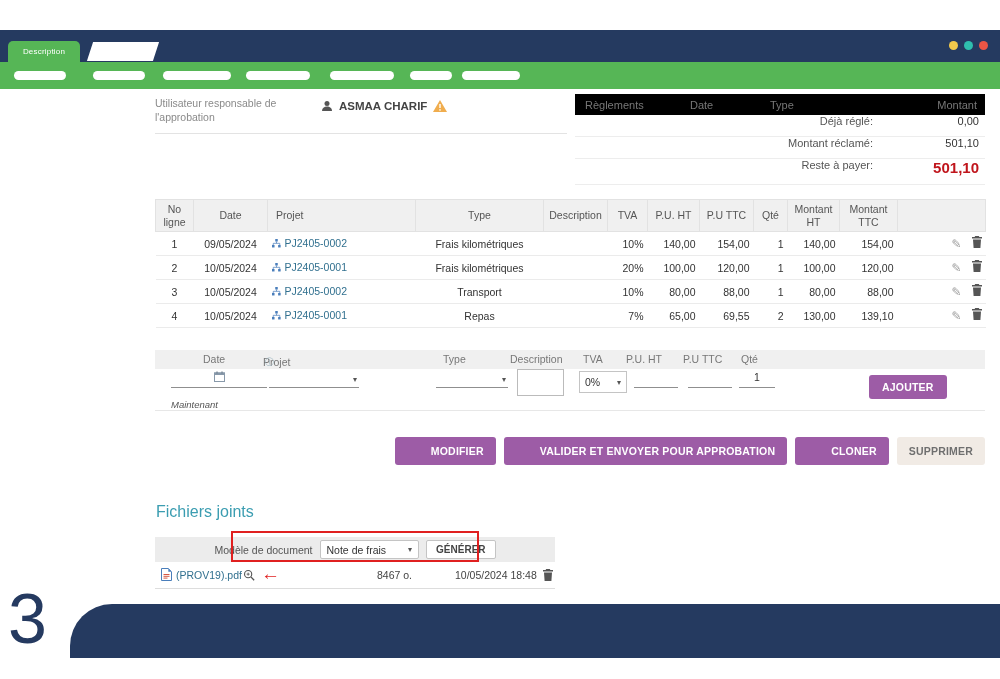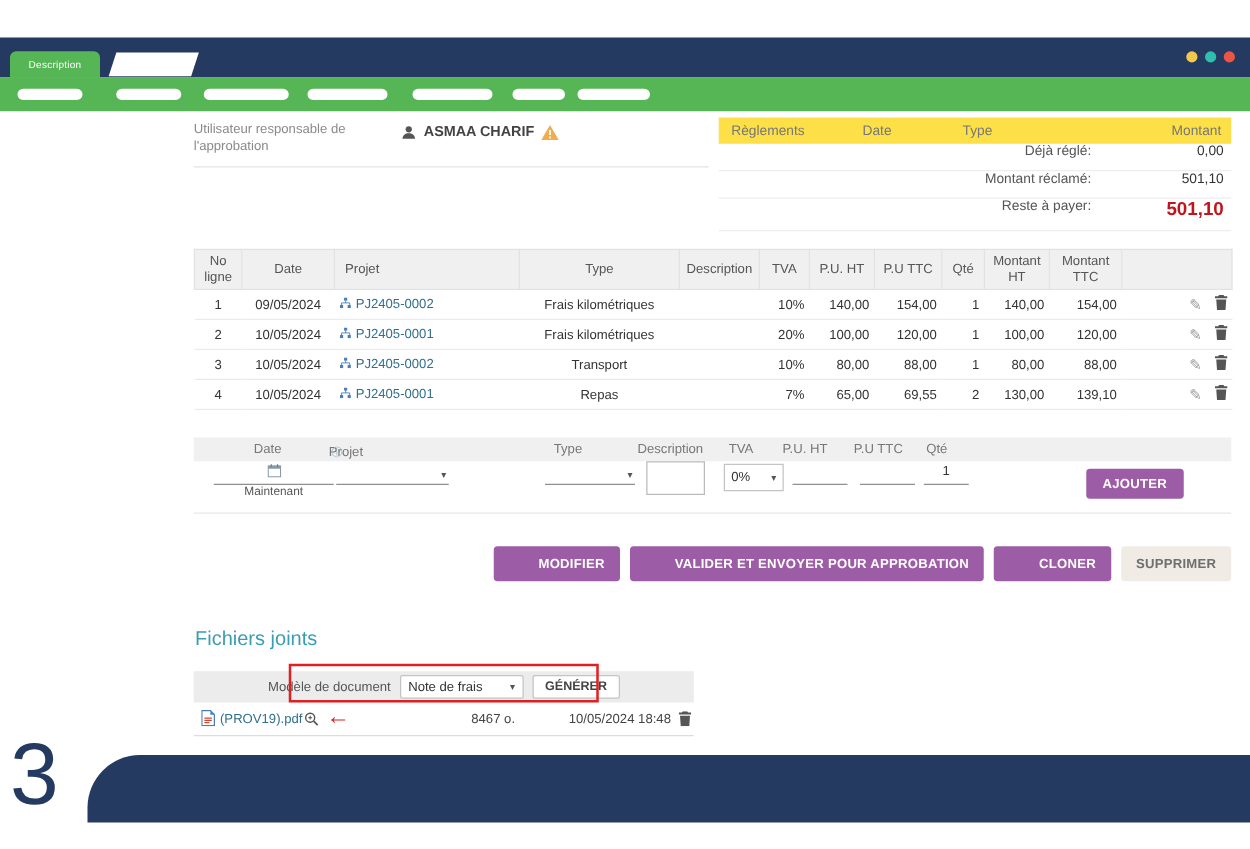--- a/index.html
+++ b/index.html
@@ -26,21 +26,21 @@
 
   
   .approval { position:absolute; left:155px; top:96px; width:412px; padding-bottom:9px;
               border-bottom:1px solid #e3e3e3; display:flex; align-items:flex-start; }
   .appr-label { width:152px; font-size:10.5px; color:#8a8a8a; line-height:1.35; }
   .appr-user { display:flex; align-items:flex-end; gap:6px; margin-left:14px; margin-top:4px; }
   .user-name { font-size:11.5px; font-weight:bold; color:#444; }
 
   
   .payments { position:absolute; left:575px; top:94px; width:410px; font-size:11px; }
-  .pay-head { display:flex; align-items:center; height:21px; background:#fde047; color:#777; }
+  .pay-head { display:flex; align-items:center; height:21px; background:#000000; color:#777; }
   .ph-reg { flex:1; padding-left:10px; }
   .ph-date { width:80px; } .ph-type { width:130px; } .ph-mont { width:85px; text-align:right; padding-right:8px; }
   .pay-row { display:flex; height:22px; border-bottom:1px solid #ededed; justify-content:flex-end; }
   .pay-label { text-align:right; color:#555; }
   .pay-value { width:112px; text-align:right; padding-right:6px; color:#333; }
   .pay-row.total { height:26px; }
   .pay-row.total .pay-value { color:#c0151c; font-weight:bold; font-size:15px; }
 
   
   .lines { position:absolute; left:155px; top:199px; width:830px; border-collapse:collapse;
@@ -66,21 +66,21 @@
   .form-head { position:absolute; left:155px; top:350px; width:830px; height:19px; background:#f0f0f0;
                font-size:10.5px; color:#777; }
   .form-head span { position:absolute; top:3px; }
   .fh-0{left:48px}.fh-1{left:108px}.fh-2{left:288px}.fh-3{left:355px}
   .fh-4{left:428px}.fh-5{left:471px}.fh-6{left:528px}.fh-7{left:586px}
   .info-ico { color:#9db6c0; font-size:9px; margin-left:2px; }
 
   .form-row { position:absolute; left:155px; top:371px; width:830px; height:40px; border-bottom:1px solid #e7e7e7; }
   .f-date { position:absolute; left:16px; width:96px; top:0; cursor:text; }
   .f-date-box { height:17px; border-bottom:1px solid #8f8f8f; text-align:center; }
-  .f-hint { font-size:9.5px; color:#555; text-align:center; margin-top:0; }
+  .f-hint { font-size:9.5px; color:#555; text-align:left; margin-top:11px;font-style:italic; }
   .f-select { position:absolute; top:0; height:17px; border-bottom:1px solid #8f8f8f; cursor:pointer; }
   .f-projet { left:114px; width:90px; }
   .f-type { left:281px; width:72px; }
   .caret { position:absolute; right:2px; top:4px; font-size:8px; color:#555; }
   .f-desc { position:absolute; left:362px; top:-2px; width:47px; height:27px; border:1px solid #bbb; background:#fff; cursor:text; }
   .f-tva { position:absolute; left:424px; top:0; width:48px; height:22px; border:1px solid #c4c4c4; background:#fff;
            display:flex; align-items:center; justify-content:space-between; padding:0 5px; font-size:10.5px; cursor:pointer; }
   .f-tva .caret { position:static; }
   .f-num { position:absolute; top:0; height:17px; border-bottom:1px solid #8f8f8f; cursor:text; }
   .f-puht { left:479px; width:44px; }

